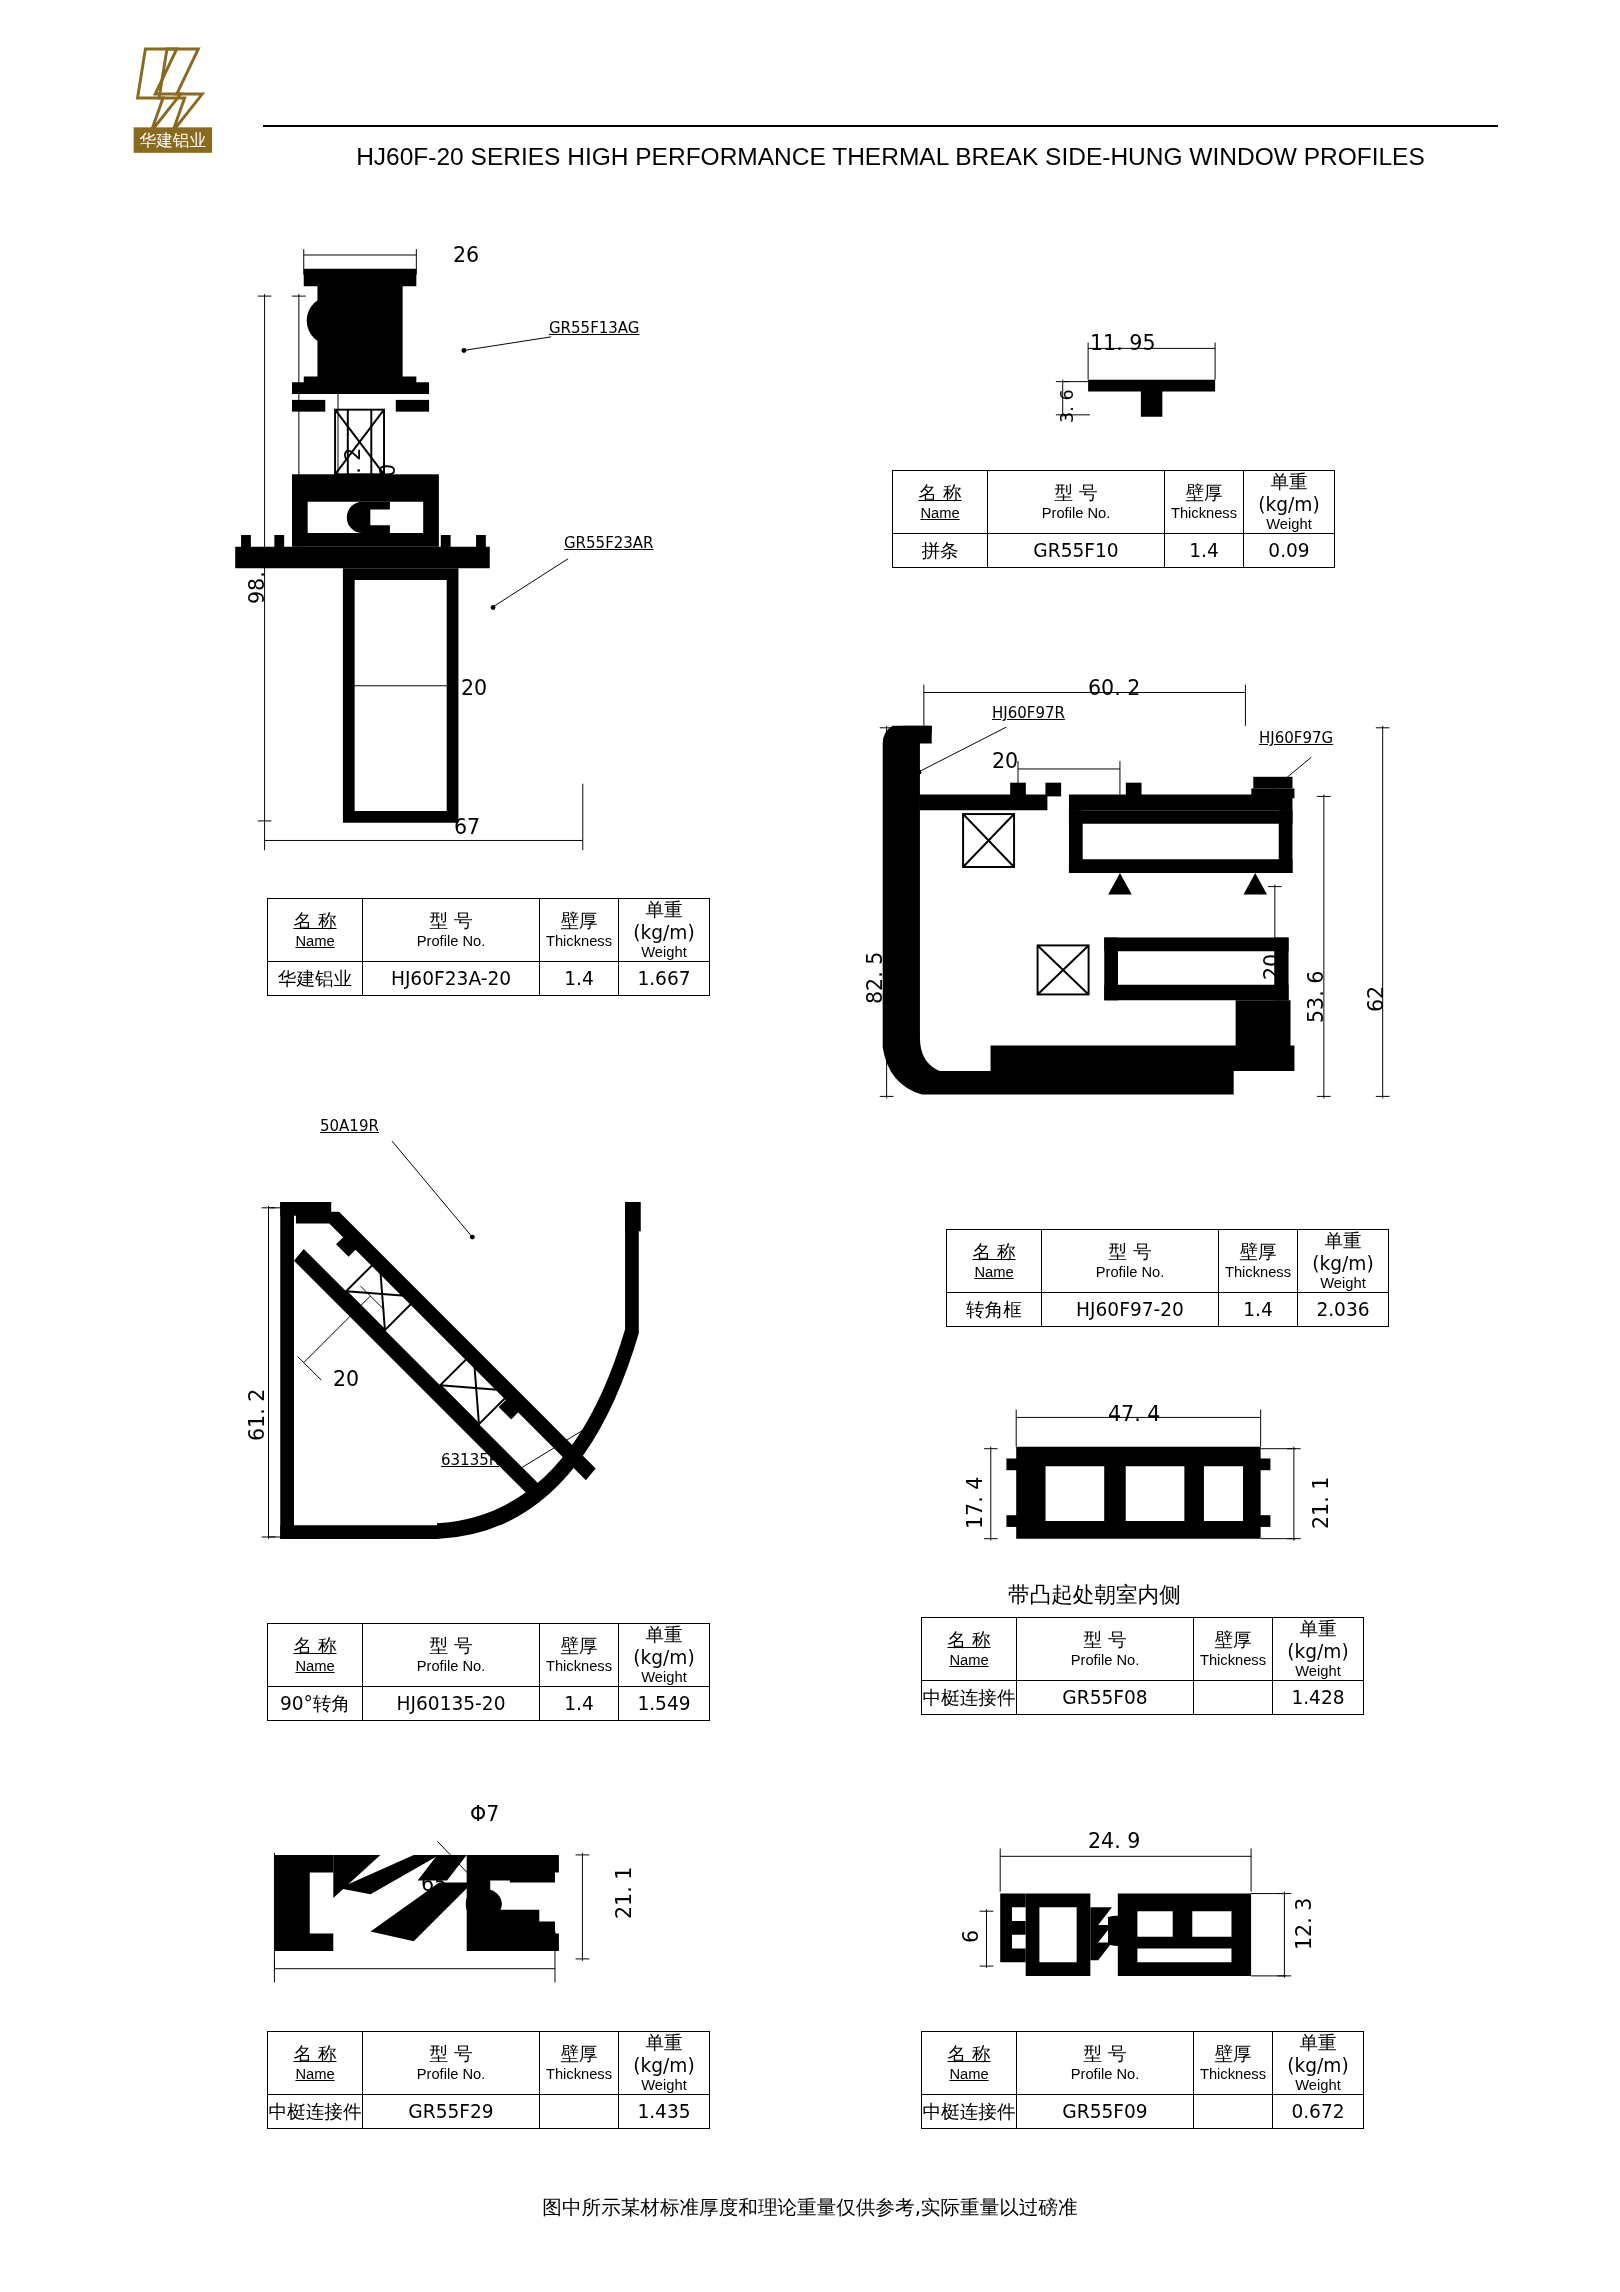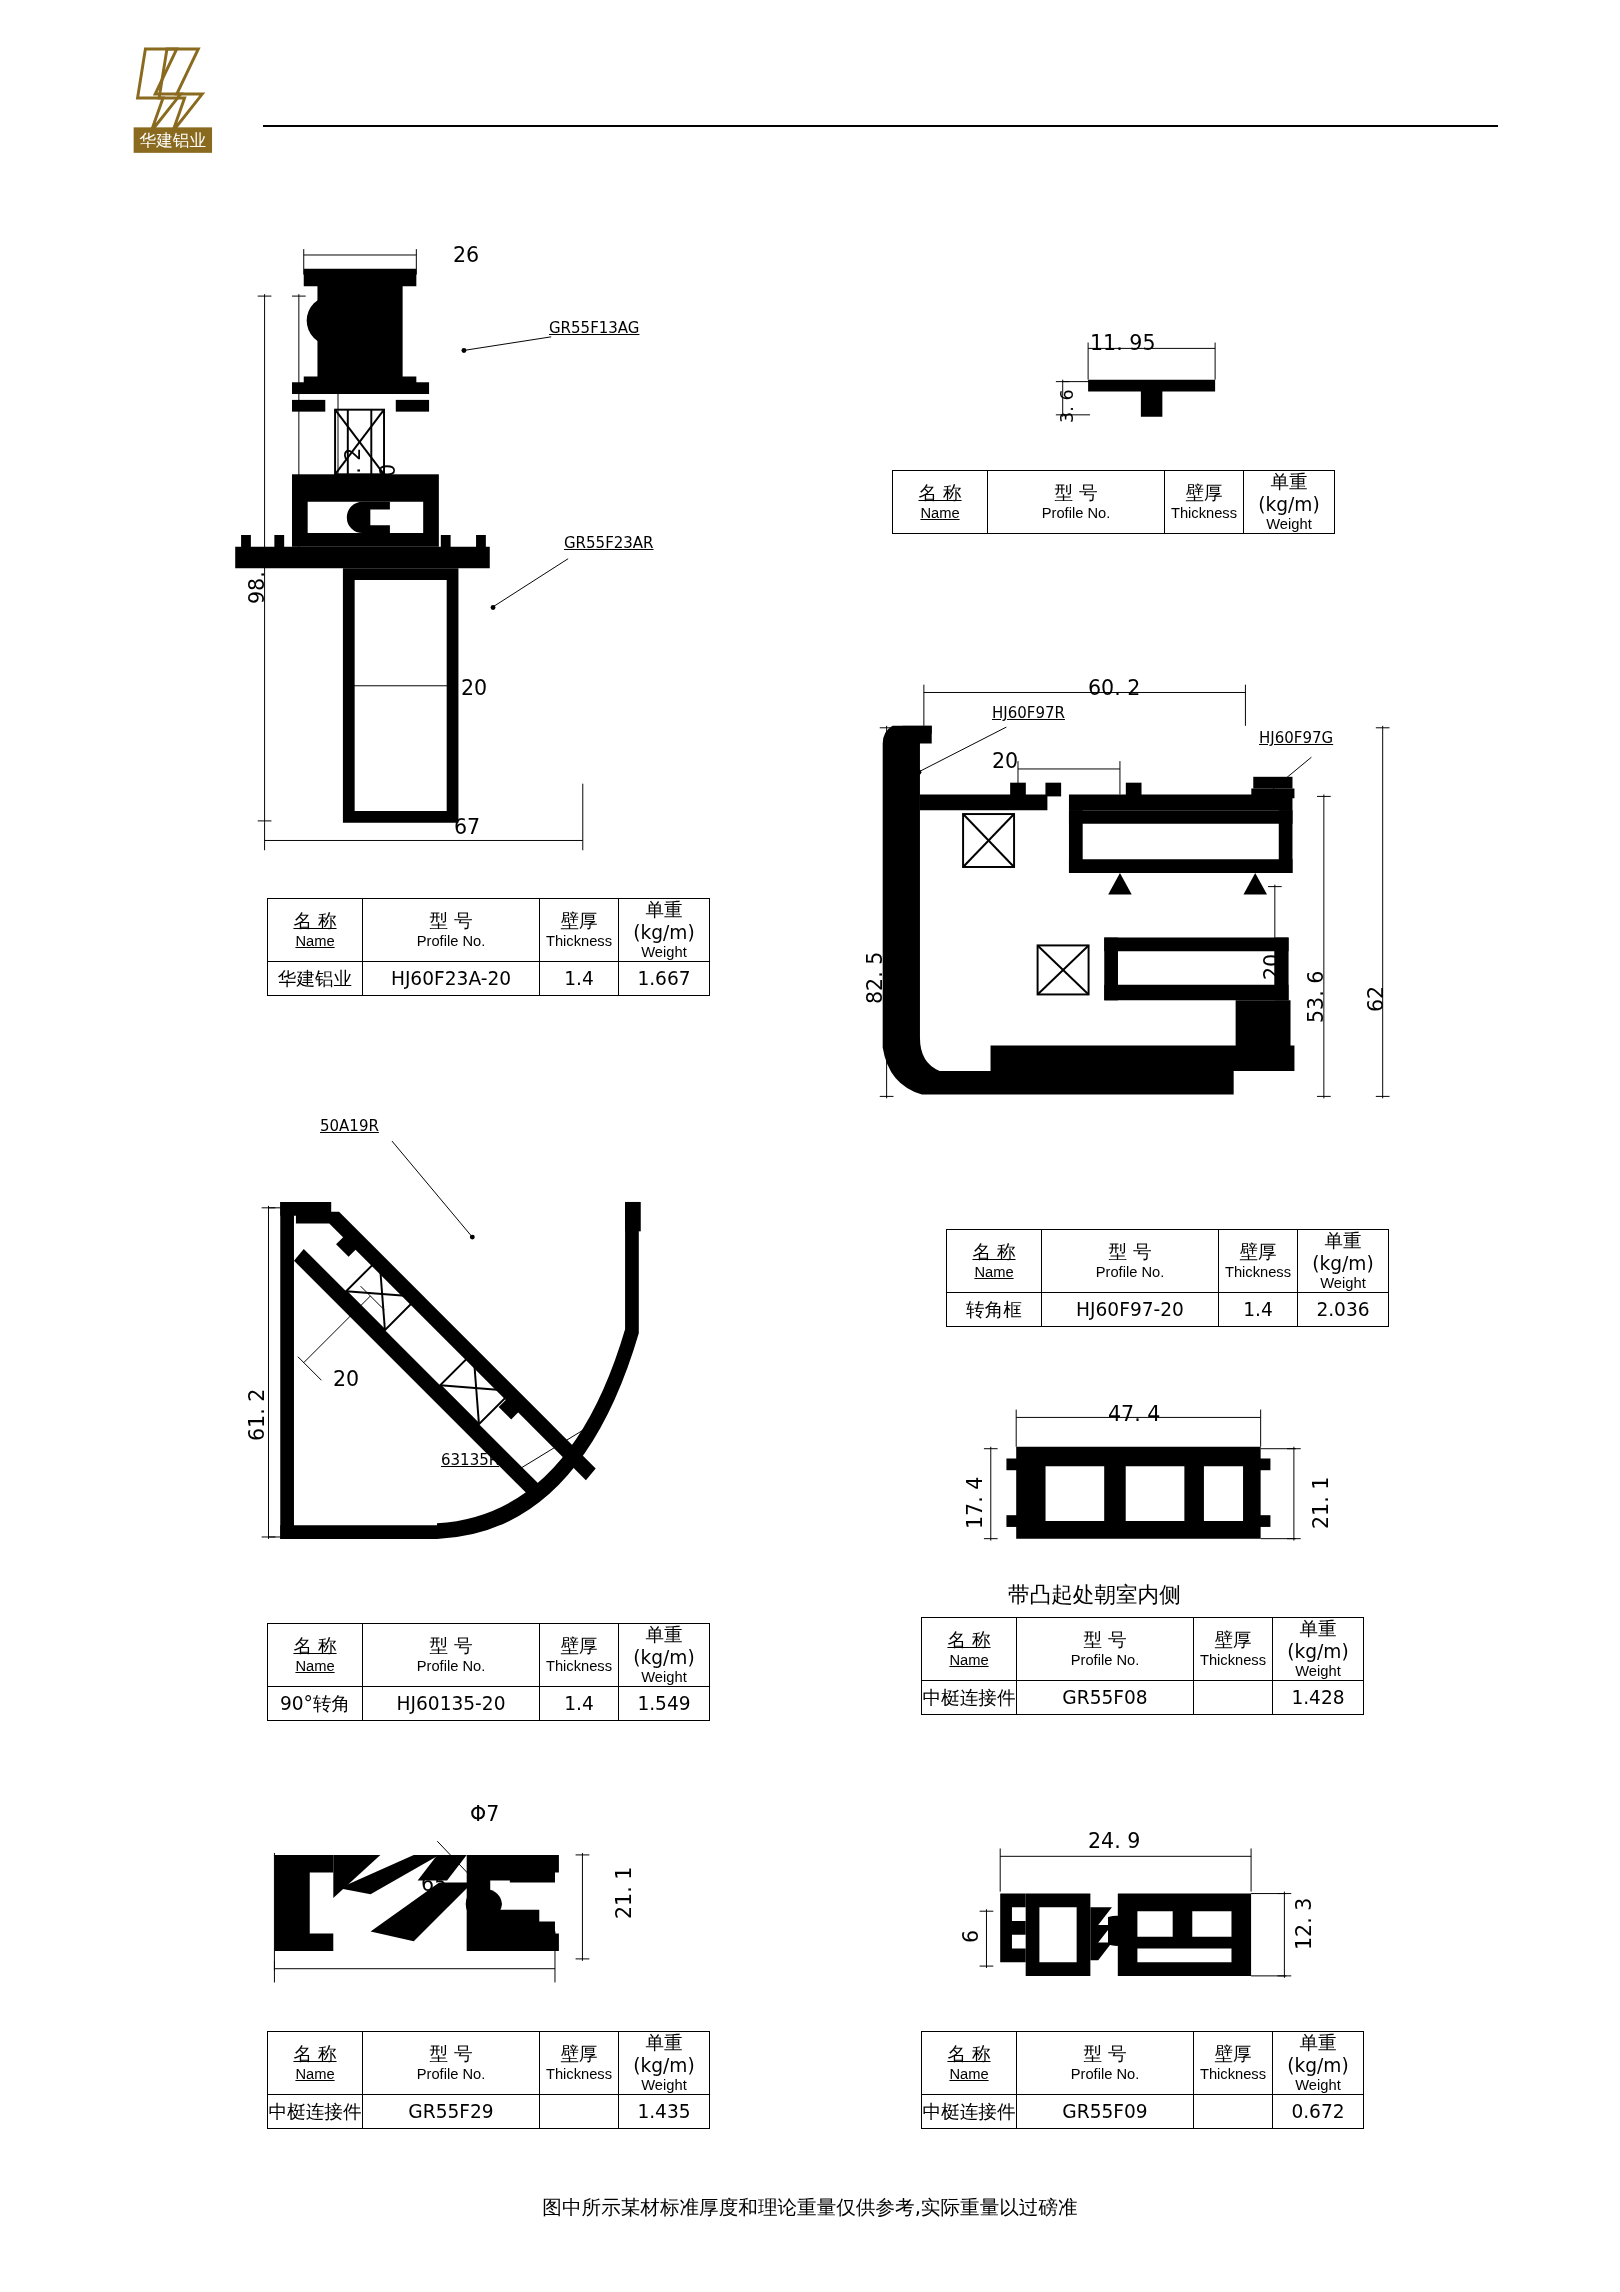--- a/index.html
+++ b/index.html
@@ -93,20 +93,21 @@
   <div class="header">
     <div class="logo">
       <svg width="147" height="118" viewBox="0 0 150 120">
         <path d="M30 12 L62 12 L40 58 L66 58 L36 96 L48 62 L22 62 Z" fill="none" stroke="#8a6a1f" stroke-width="3"></path>
         <path d="M52 12 L84 12 L62 58 L88 58 L58 96 L70 62 L44 62 Z" fill="none" stroke="#8a6a1f" stroke-width="3"></path>
         <rect x="18" y="92" width="80" height="26" fill="#8a6a1f"></rect>
         <text x="58" y="111" font-family="DejaVu Sans, sans-serif" font-size="17" fill="#ffffff" text-anchor="middle">华建铝业</text>
       </svg>
     </div>
     <div class="title-rule"></div>
+    <div class="title-en">HJ60F-20 SERIES HIGH PERFORMANCE THERMAL BREAK SIDE-HUNG WINDOW PROFILES</div>
   </div>
 
   <div class="draw" style="left:245px;top:235px;">
     <svg width="421" height="647" viewBox="0 0 430 660">
       <g stroke="#000" fill="none" stroke-width="1">
 
         <line x1="20" y1="60" x2="20" y2="600"></line>
         <line x1="55" y1="60" x2="55" y2="330"></line>
         <line x1="13" y1="62" x2="27" y2="62"></line>
           <line x1="13" y1="598" x2="27" y2="598"></line>
@@ -251,20 +252,26 @@
         <div class="en">Profile No.</div>
       </td>
       <td class="hdrcell w-thick">
         <div class="cn">壁厚</div>
         <div class="en">Thickness</div>
       </td>
       <td class="hdrcell w-weight">
         <div class="cn">单重(kg/m)</div>
         <div class="en">Weight</div>
       </td>
+    </tr>
+    <tr>
+      <td class="valcell val">拼条</td>
+      <td class="valcell val">GR55F10</td>
+      <td class="valcell val">1.4</td>
+      <td class="valcell val">0.09</td>
     </tr>
   </tbody>
     </table>
 
   <div class="draw" style="left:863px;top:667px;">
     <svg width="608" height="549" viewBox="0 0 620 560">
       <g stroke="#000" fill="none" stroke-width="1">
 
         <line x1="62" y1="26" x2="390" y2="26"></line>
         <line x1="62" y1="18" x2="62" y2="60"></line>

